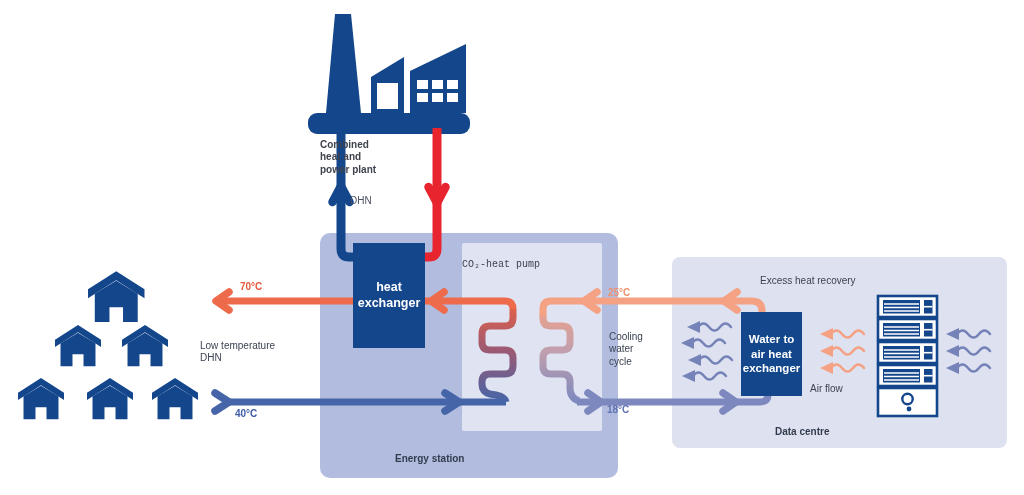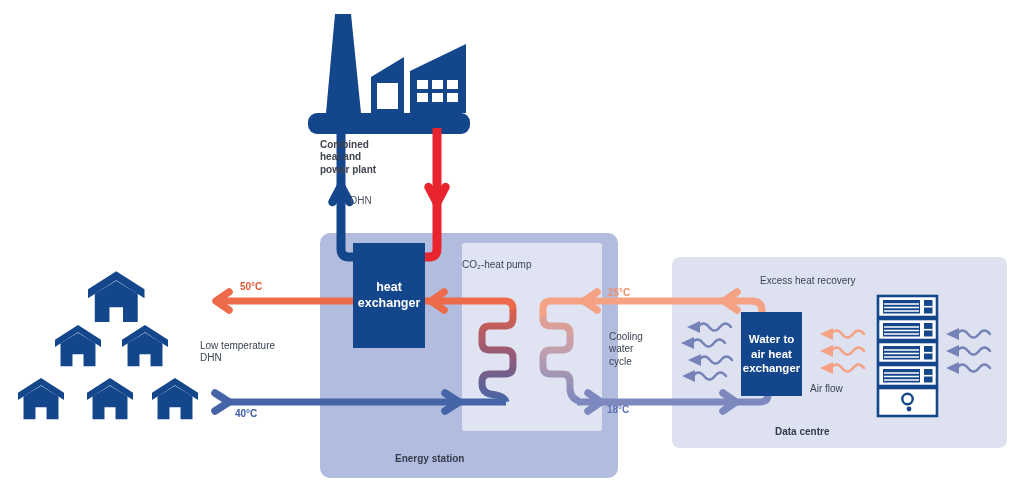--- a/index.html
+++ b/index.html
@@ -167,31 +167,31 @@
     <span>Water to
 air heat
 exchanger</span>
   </div>
 
   <div class="lbl bold" style="left:320px;top:139px;width:140px;color:#3f434d;">Combined
 heat and
 power plant</div>
   <div class="lbl" style="left:350px;top:195px;width:80px;color:#4a5160;">DHN</div>
 
-  <div class="lbl t70" style="left:240px;top:281px;width:75px;">50°C</div>
+  <div class="lbl t70" style="left:240px;top:281px;width:75px;">70°C</div>
   <div class="lbl t40" style="left:235px;top:408px;width:75px;">40°C</div>
   <div class="lbl" style="left:200px;top:340px;width:135px;">Low temperature
 DHN</div>
 
   <div class="lbl t25" style="left:608px;top:287px;width:75px;">25°C</div>
   <div class="lbl t18" style="left:607px;top:404px;width:75px;">18°C</div>
   <div class="lbl" style="left:609px;top:331px;width:70px;">Cooling
 water
 cycle</div>
 
   <div class="lbl caption" style="left:395px;top:453px;width:150px;">Energy station</div>
-  <div class="lbl" style="left:462px;top:259px;width:148px;">CO₂-heat pump</div>
+  <div class="lbl" style="left:462px;top:259px;width:148px;font-family:Liberation Mono, monospace;">CO₂-heat pump</div>
 
   <div class="lbl" style="left:760px;top:265px;width:170px;margin-top:10px;">Excess heat recovery</div>
   <div class="lbl" style="left:810px;top:383px;width:70px;">Air flow</div>
   <div class="lbl caption" style="left:775px;top:426px;width:130px;">Data centre</div>
 
 </div>
 
 </body></html>

